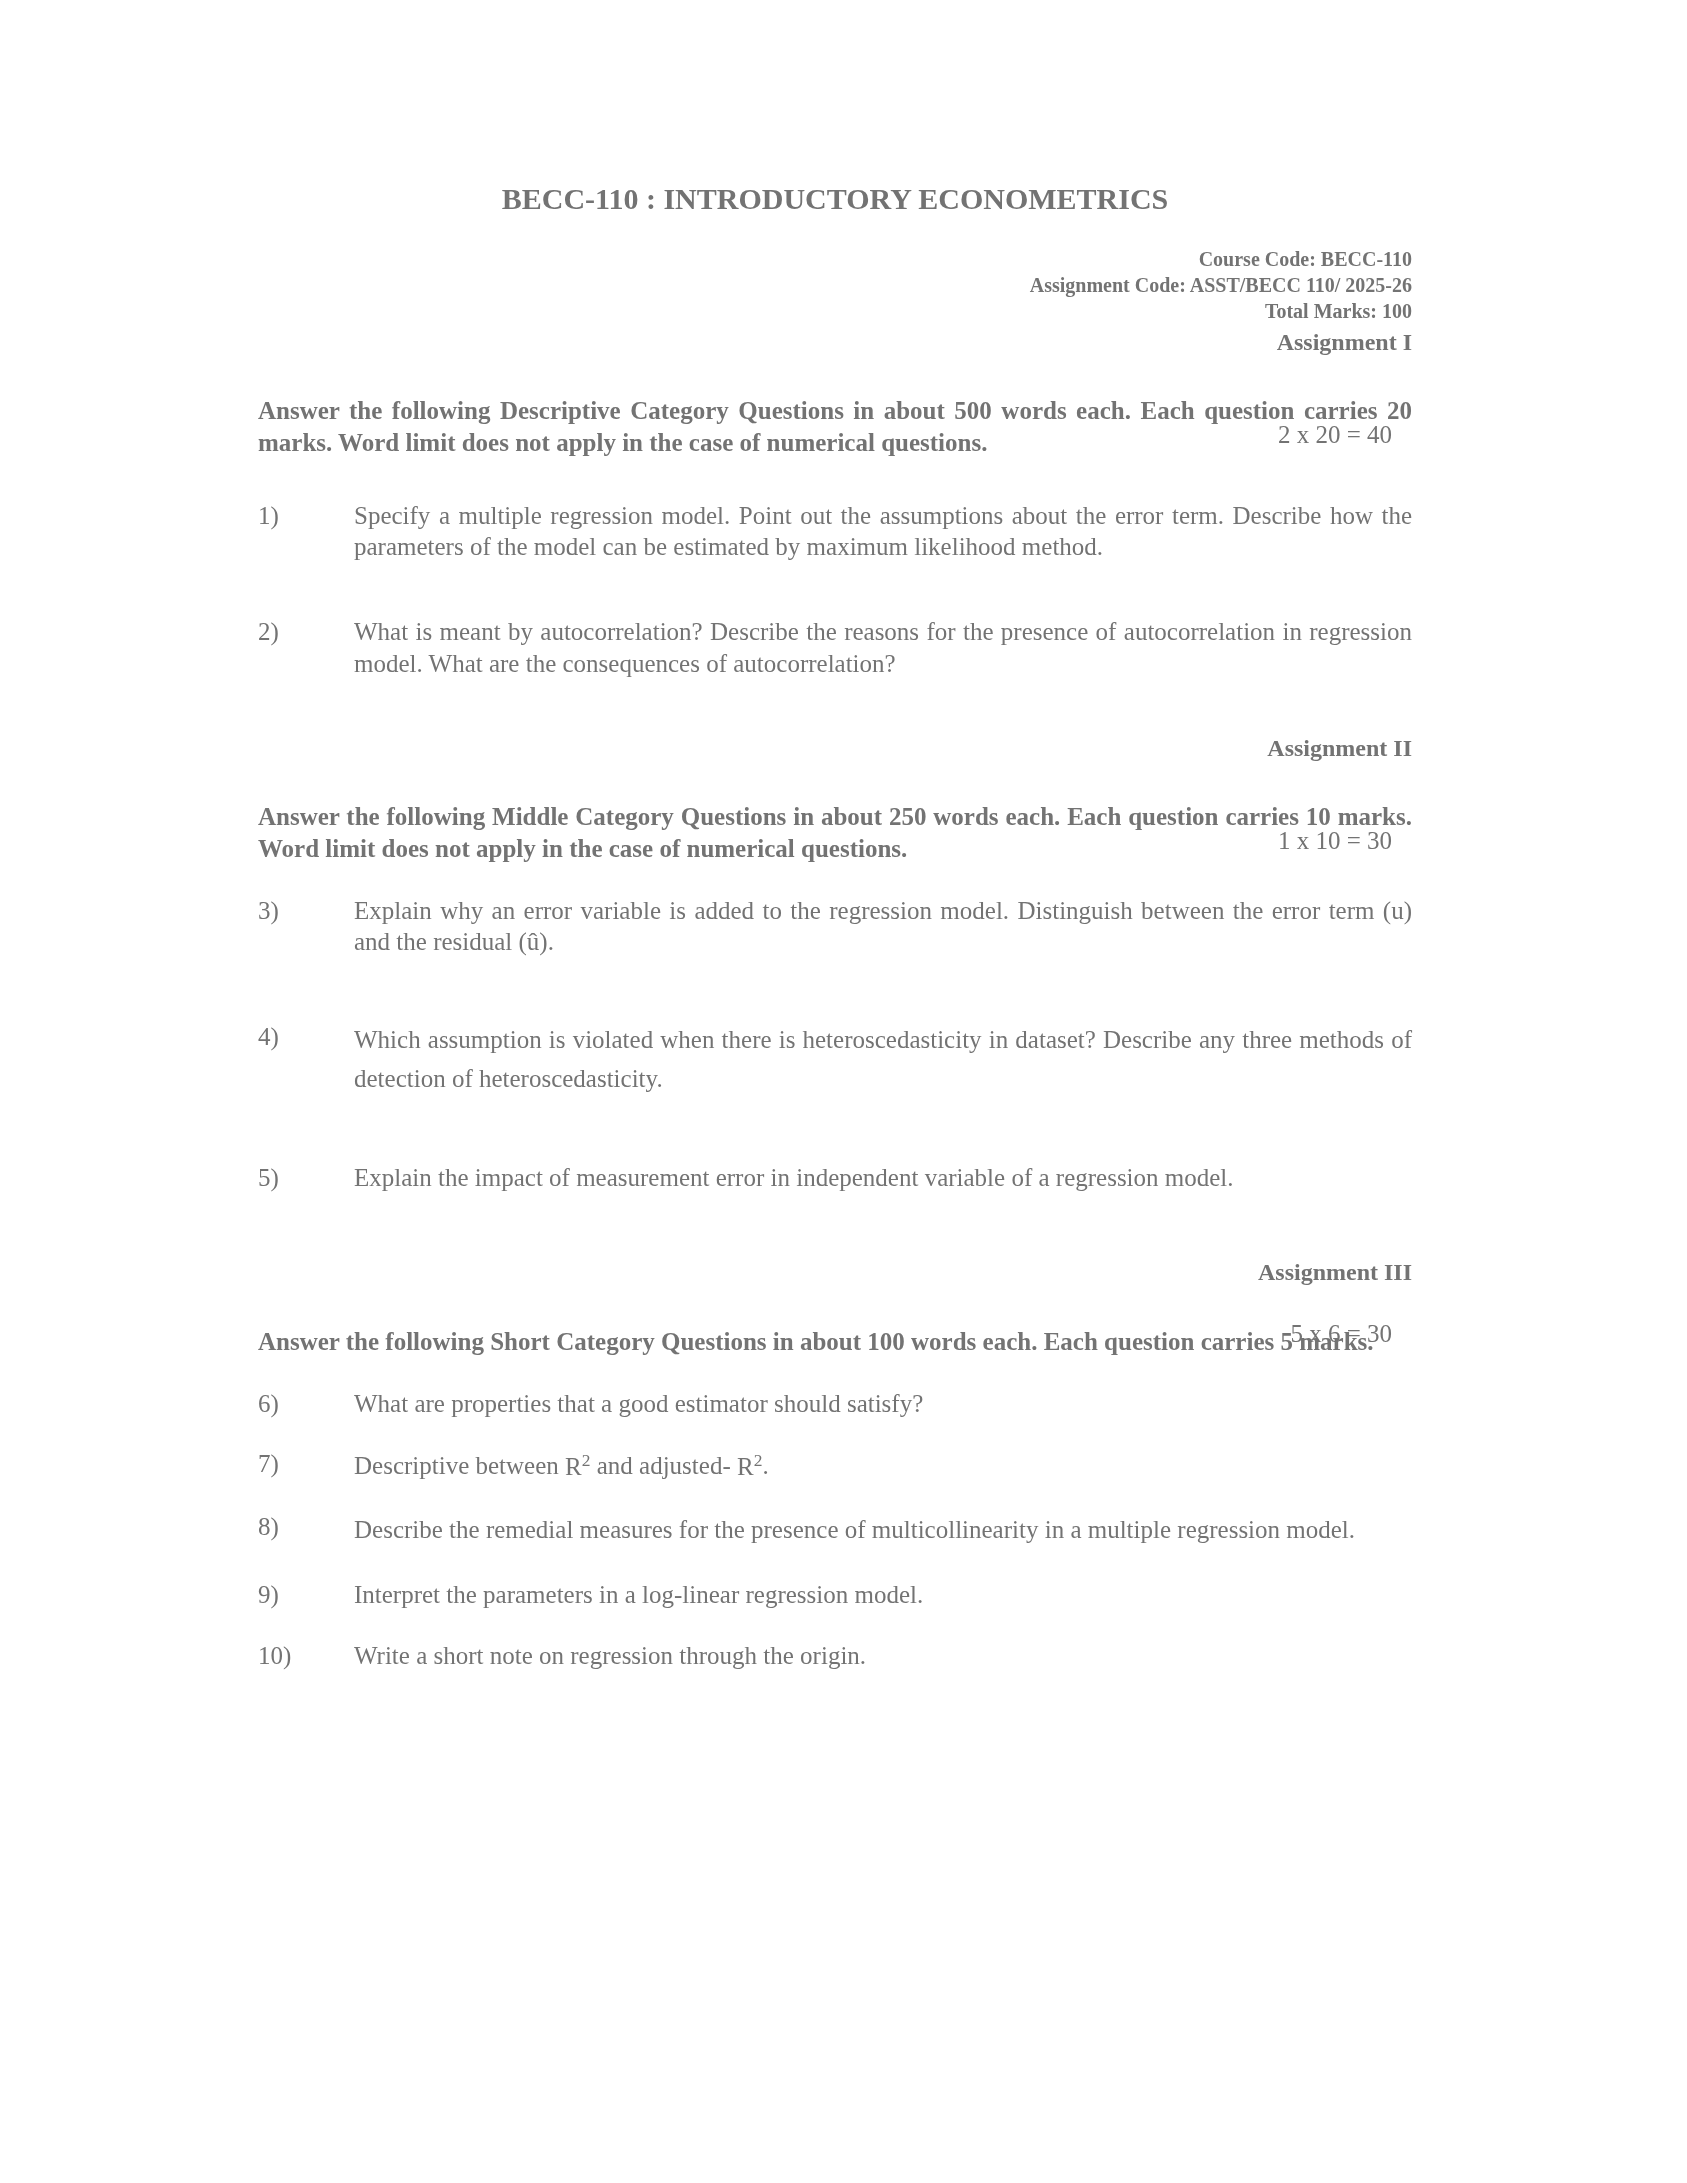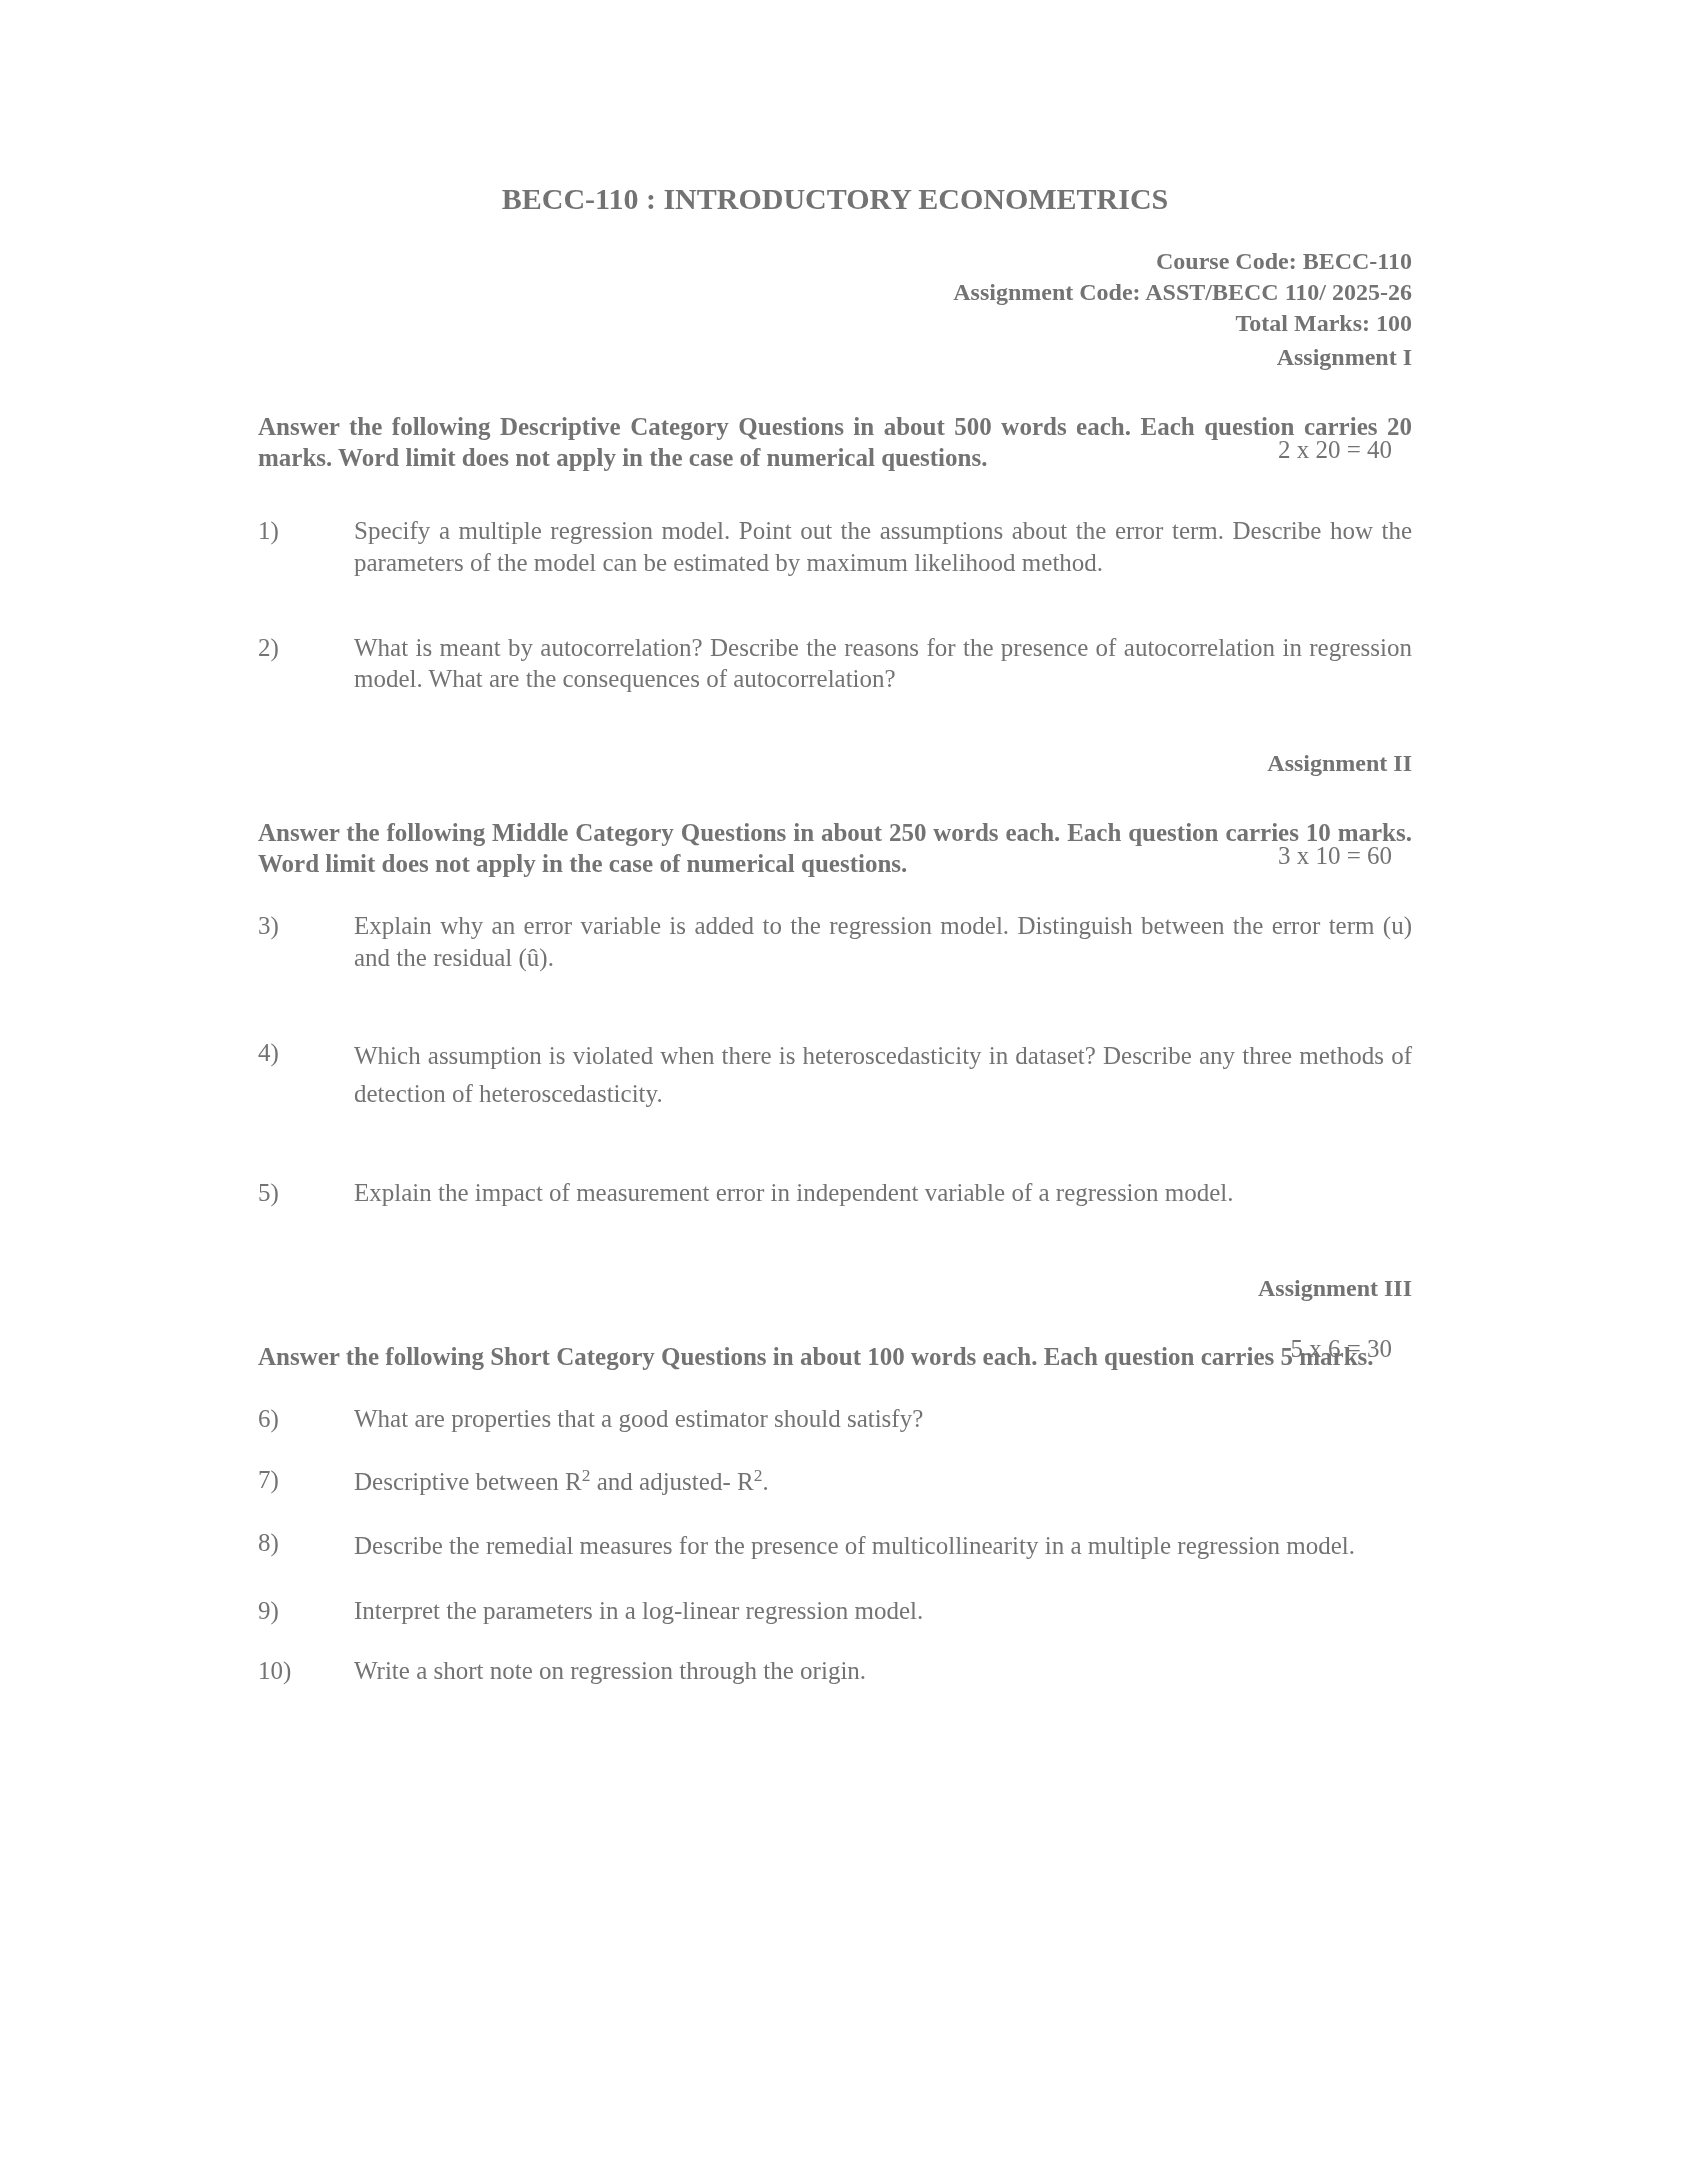--- a/index.html
+++ b/index.html
@@ -18,21 +18,21 @@
   }
   .title {
     font-size: 30px;
     font-weight: bold;
     text-align: center;
     margin-bottom: 28px;
   }
   .header-right {
     text-align: right;
     font-weight: bold;
-    font-size: 24px;
+    font-size: 20px;
     line-height: 1.3;
   }
   .section-heading {
     text-align: right;
     font-size: 24px;
     font-weight: bold;
     margin-bottom: 38px;
   }
   .sh-1 { margin-top: 2.6px; }
   .sh-2 { margin-top: 29px; }
@@ -99,21 +99,21 @@
       <span class="qnum">2)</span>
       <span class="qtext">What is meant by autocorrelation? Describe the reasons for the presence of autocorrelation in regression model. What are the consequences of autocorrelation?</span>
     </div>
   </div>
 
   <div class="sec2">
     <h2 class="section-heading sh-2">Assignment II</h2>
 
     <p class="instructions tight">
       <span>Answer the following Middle Category Questions in about 250 words each. Each question carries 10 marks. Word limit does not apply in the case of numerical questions.</span>
-      <span class="marks">3 x 10 = 60</span>
+      <span class="marks">1 x 10 = 30</span>
     </p>
 
     <div class="question">
       <span class="qnum">3)</span>
       <span class="qtext">Explain why an error variable is added to the regression model. Distinguish between the error term (u) and the residual (û).</span>
     </div>
 
     <div class="question">
       <span class="qnum">4)</span>
       <span class="qtext q-wide">Which assumption is violated when there is heteroscedasticity in dataset? Describe any three methods of detection of heteroscedasticity.</span>

